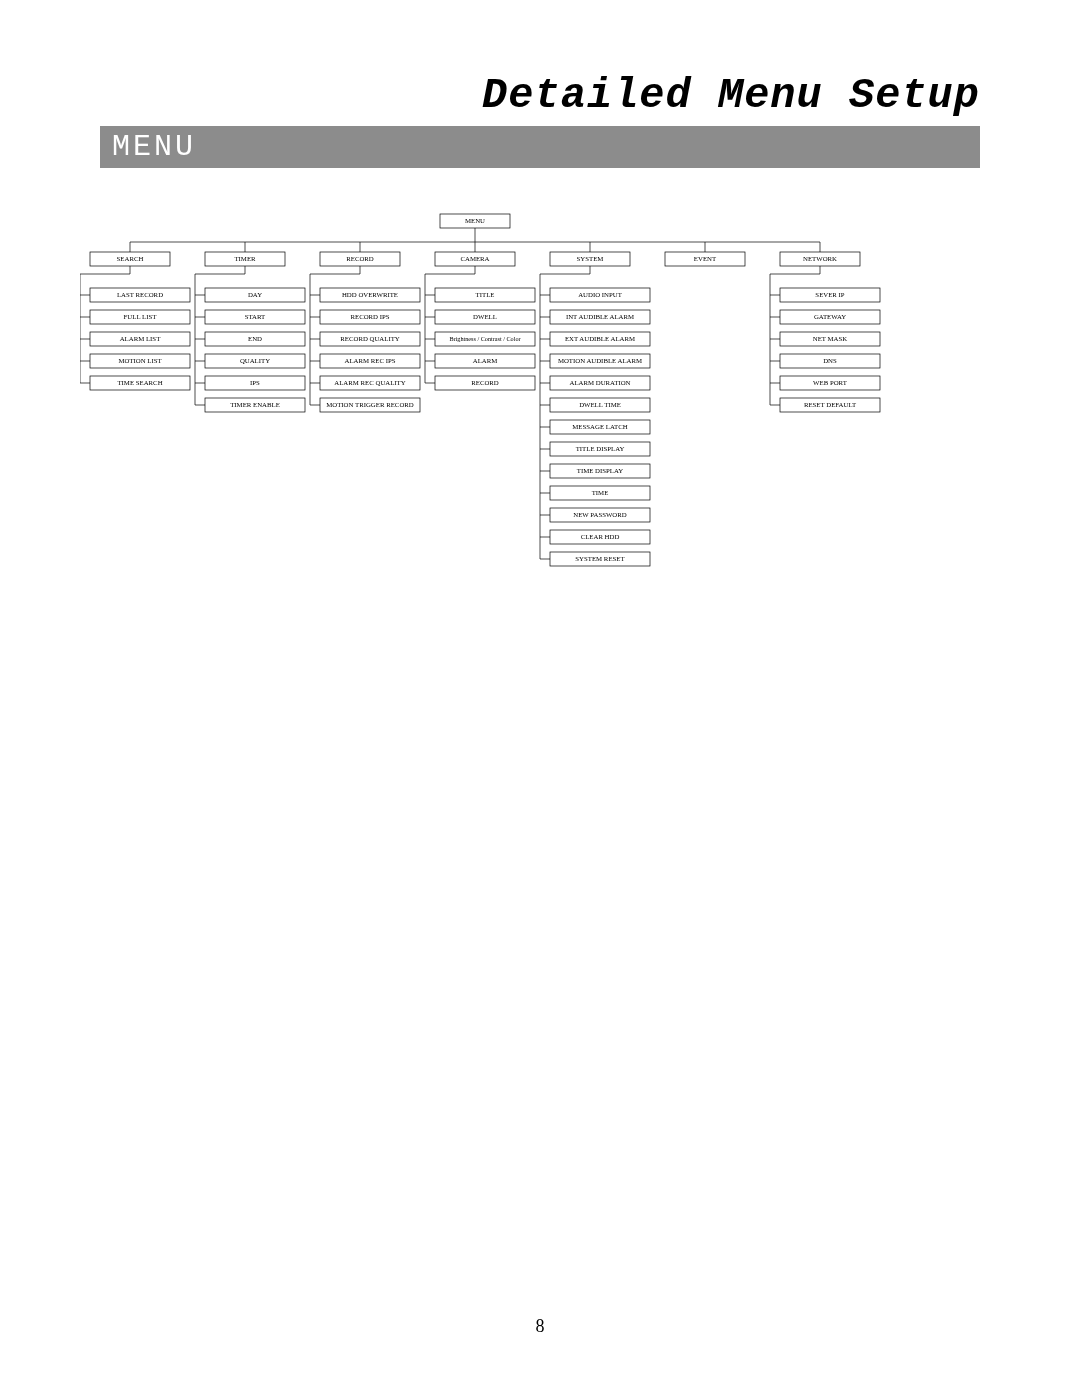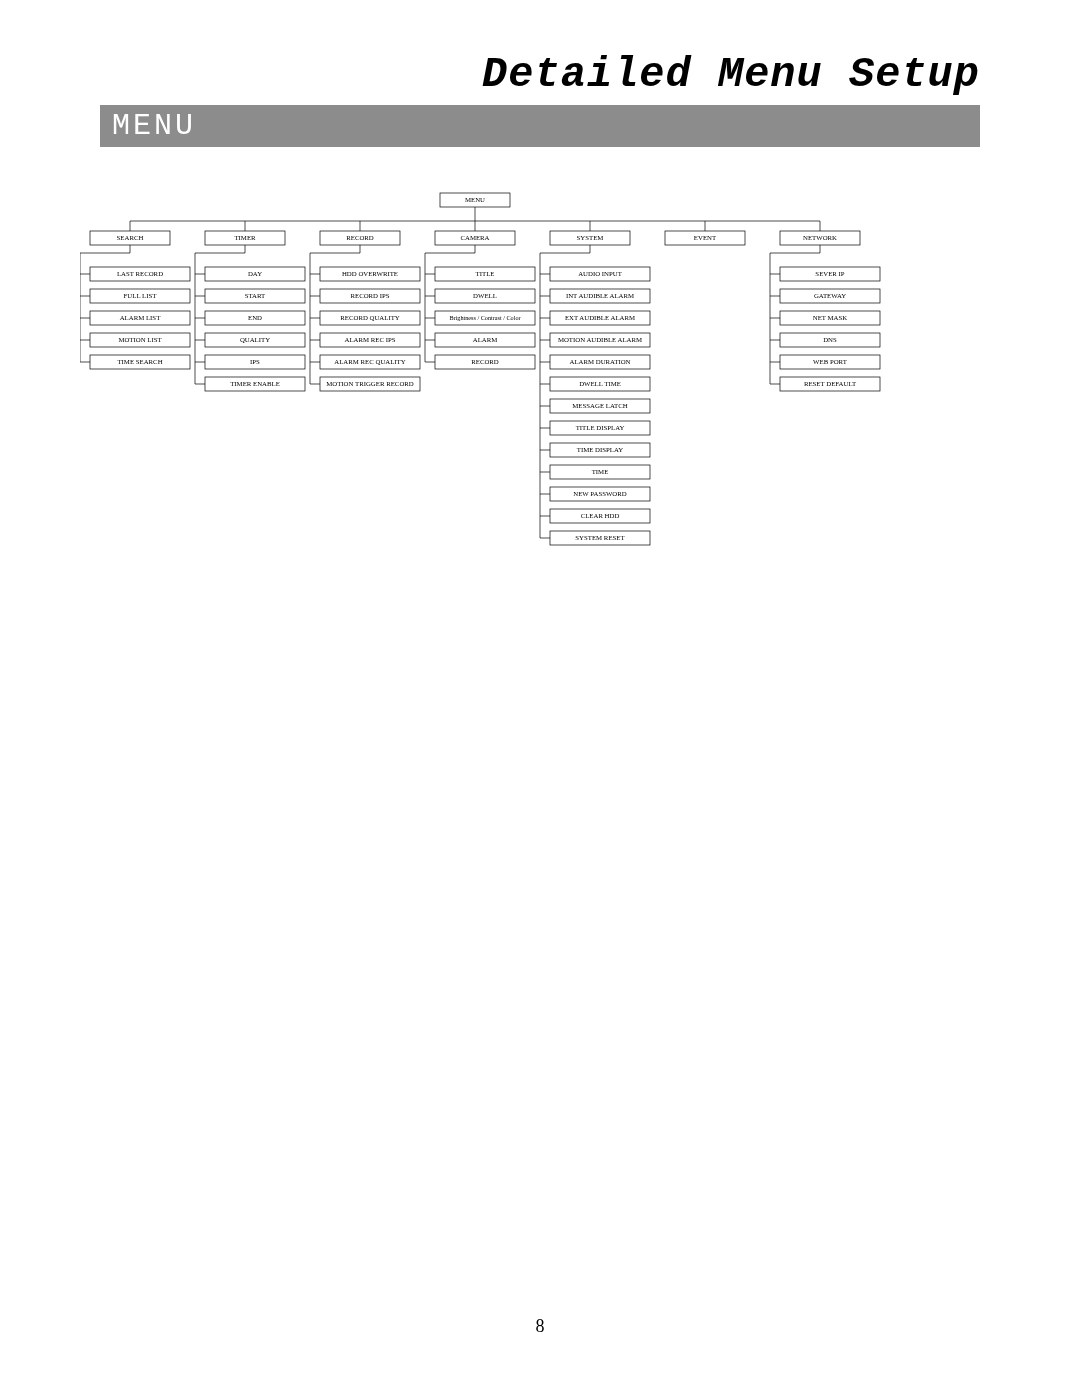--- a/index.html
+++ b/index.html
@@ -9,21 +9,21 @@
     font-family: "Times New Roman", Times, serif;
     color: #000;
   }
   .page {
     width: 1080px;
     height: 1397px;
     margin: 0 auto;
     background: #fff;
     position: relative;
     box-sizing: border-box;
-    padding: 51px 70px 40px 70px;
+    padding: 72px 70px 40px 70px;
   }
   .title {
     font-family: "Courier New", Courier, monospace;
     font-style: italic;
     font-weight: bold;
     font-size: 42px;
     text-align: right;
     letter-spacing: 1px;
     margin: 0 30px 6px 0;
   }

